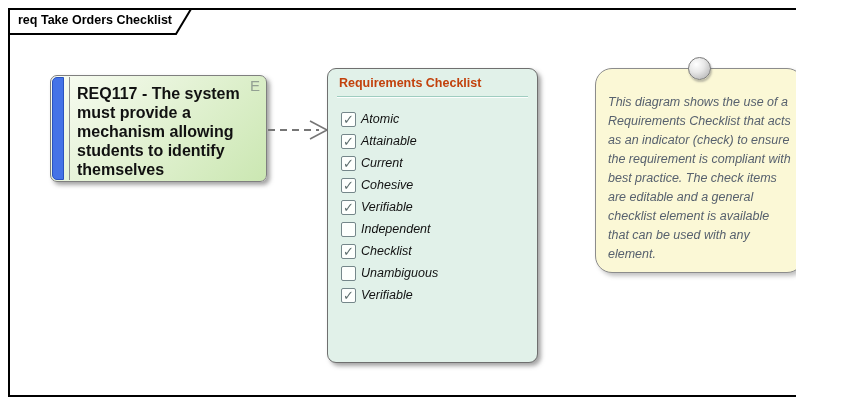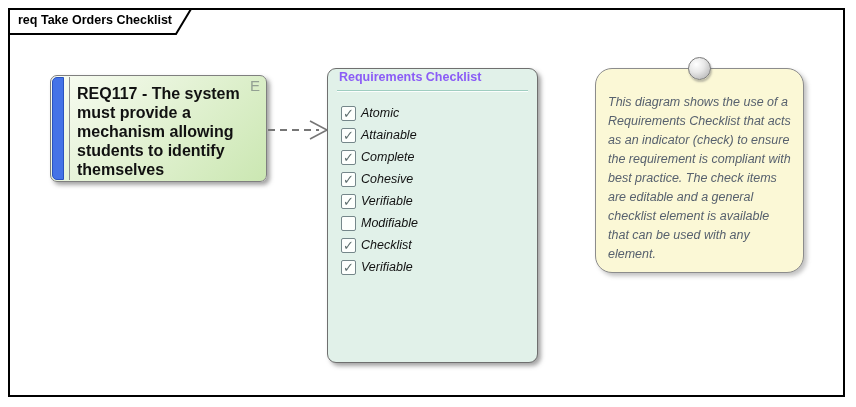--- a/index.html
+++ b/index.html
@@ -8,21 +8,21 @@
     --requirement-fill-light:#f9fcf3;
     --requirement-fill-dark:#cbe7b2;
     --checklist-fill:#e1f1e9;
     --note-fill:#fbf8d6;
     --note-text:#57616e;
     --connector:#767676;
   }
   *{box-sizing:border-box;margin:0;padding:0;}
   html,body{background:#fff;}
   body{font-family:"Liberation Sans",sans-serif;}
-  .canvas{position:relative;width:856px;height:407px;background:#ffffff;overflow:hidden;}
+  .canvas{position:relative;width:796px;height:407px;background:#ffffff;overflow:hidden;}
 
   
   .frame{position:absolute;left:8px;top:8px;width:837px;height:389px;
          border:2px solid #000;background:#fff;}
   .frame-tab-svg{position:absolute;left:8px;top:8px;width:186px;height:27px;}
   .frame-tab-label{position:absolute;left:18px;top:13px;font-size:12.5px;font-weight:bold;color:#000;white-space:nowrap;}
 
   
   .requirement{position:absolute;left:50px;top:75px;width:217px;height:107px;
     border:1.5px solid #7f7f7f;border-radius:7px;
@@ -37,21 +37,21 @@
   .req-adornment{position:absolute;right:6px;top:2px;font-size:15px;color:#93a093;
     font-weight:500;line-height:15px;}
 
   
   .connector-svg{position:absolute;left:267px;top:118px;width:62px;height:24px;}
 
   
   .checklist{position:absolute;left:327px;top:68px;width:211px;height:295px;
     background:var(--checklist-fill);border:1.5px solid #6f6f6f;border-radius:9px;
     box-shadow:3px 3px 4px rgba(90,90,90,.55);}
-  .checklist-title{padding:1px 12px 6px 11px;font-size:12.5px;font-weight:bold;color:#8b5cf6;}
+  .checklist-title{padding:7px 12px 6px 11px;font-size:12.5px;font-weight:bold;color:#c2410c;}
   .checklist-sep{margin:0 9px;height:0;border-top:1.5px solid #9fcdc0;border-bottom:1px solid rgba(255,255,255,.9);}
   .checklist-items{margin-top:10px;}
   .check-row{display:flex;align-items:center;height:22px;padding-left:13px;}
   .checkbox{width:15px;height:15px;background:#fdfffd;border:1.5px solid #75878a;
     border-radius:2px;position:relative;flex:0 0 auto;}
   .checkbox .mark{position:absolute;left:0;top:-2px;width:100%;text-align:center;
     font-size:13px;color:#5d6e6e;line-height:17px;display:none;}
   .check-row.checked .checkbox .mark{display:block;}
   .check-label{margin-left:5px;font-size:12.5px;font-style:italic;color:#111;}
 
@@ -104,50 +104,54 @@
     <span class="checkbox">
             <span class="mark">✓</span>
           </span>
     <span class="check-label">Attainable</span>
   </div>
 
   <div class="check-row checked">
     <span class="checkbox">
             <span class="mark">✓</span>
           </span>
-    <span class="check-label">Complete</span>
+    <span class="check-label">Current</span>
   </div>
 
 
   <div class="check-row checked">
     <span class="checkbox">
             <span class="mark">✓</span>
           </span>
     <span class="check-label">Cohesive</span>
   </div>
 
   <div class="check-row checked">
     <span class="checkbox">
             <span class="mark">✓</span>
           </span>
     <span class="check-label">Verifiable</span>
   </div>
 
   <div class="check-row">
     <span class="checkbox"></span>
-    <span class="check-label">Modifiable</span>
+    <span class="check-label">Independent</span>
   </div>
 
   <div class="check-row checked">
     <span class="checkbox">
             <span class="mark">✓</span>
           </span>
     <span class="check-label">Checklist</span>
   </div>
 
+  <div class="check-row">
+    <span class="checkbox"></span>
+    <span class="check-label">Unambiguous</span>
+  </div>
 
   <div class="check-row checked">
     <span class="checkbox">
             <span class="mark">✓</span>
           </span>
     <span class="check-label">Verifiable</span>
   </div>
 </div>
   </div>
 

